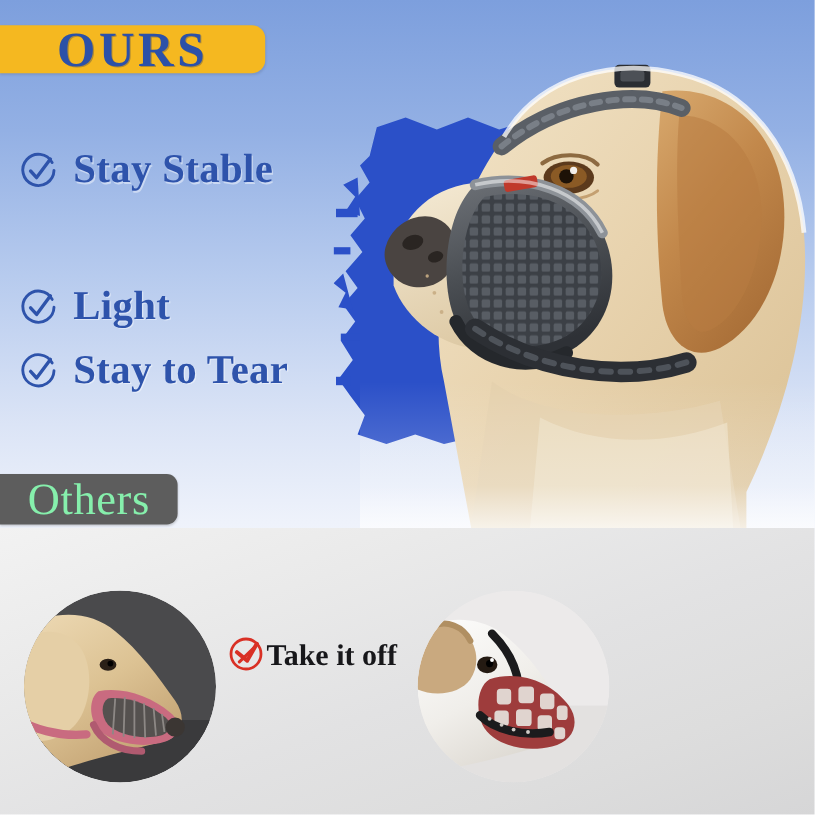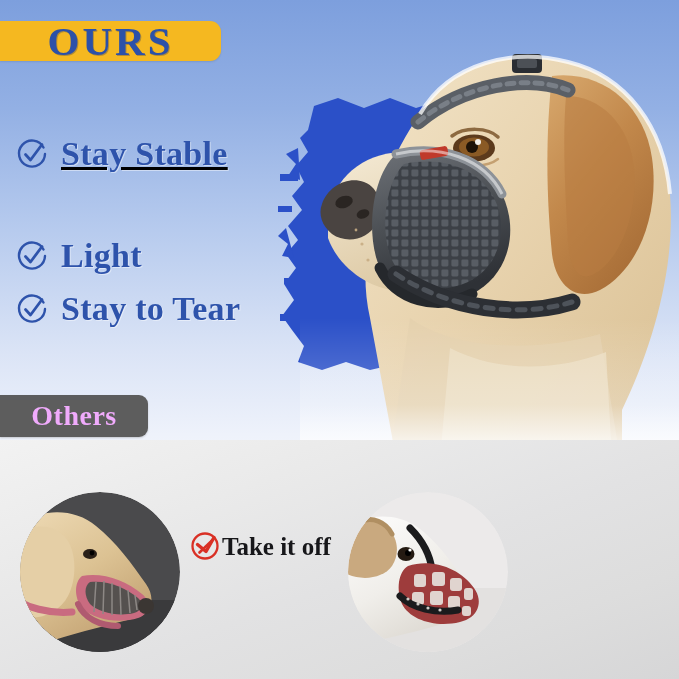--- a/index.html
+++ b/index.html
@@ -37,38 +37,38 @@
     line-height:1;text-shadow:1px 1px 0 rgba(20,40,100,.30);
   }
 
   .feature{position:absolute;left:16px;display:flex;align-items:center;gap:13px;}
   .feature .lbl{
     color:#2e53ab;font-size:34px;font-weight:bold;line-height:1;
     letter-spacing:.3px;text-shadow:1px 1px 0 rgba(255,255,255,.45);
   }
   .check-icon{width:32px;height:32px;flex:0 0 32px;display:block;}
 
-  #feat-0{top:137px;text-decoration:underline;}
+  #feat-0{top:125px;}
   #feat-1{top:209px;margin-top:30px;}
   #feat-2{top:292px;}
 
   
   #others-section{position:absolute;left:0;top:392px;width:679px;height:287px;}
   #others-bg{
     position:absolute;left:0;top:48px;width:679px;height:239px;
     background:linear-gradient(160deg,#f2f2f2 0%,#eaeaea 28%,#e2e2e3 55%,#dddddd 78%,#d6d6d7 100%);
   }
   #others-badge{
     position:absolute;left:0px;top:3px;width:148px;height:42px;
     background:#5d5d5d;border-radius:0 9px 9px 0;
     display:flex;align-items:center;justify-content:center;
     box-shadow:0 1px 2px rgba(0,0,0,.18);
   }
   #others-badge .txt{
-    color:#f0abfc;font-size:28px;font-weight:bold;letter-spacing:.5px;line-height:1;
+    color:#86efac;font-size:37px;font-weight:normal;letter-spacing:.5px;line-height:1;
   }
 
   .con-block{position:absolute;top:96px;height:170px;}
   #con-0{left:12px;width:340px;}
   #con-1{left:340px;width:339px;}
 
   .con-photo{
     position:absolute;top:4px;width:160px;height:160px;border-radius:50%;
     overflow:hidden;
   }

